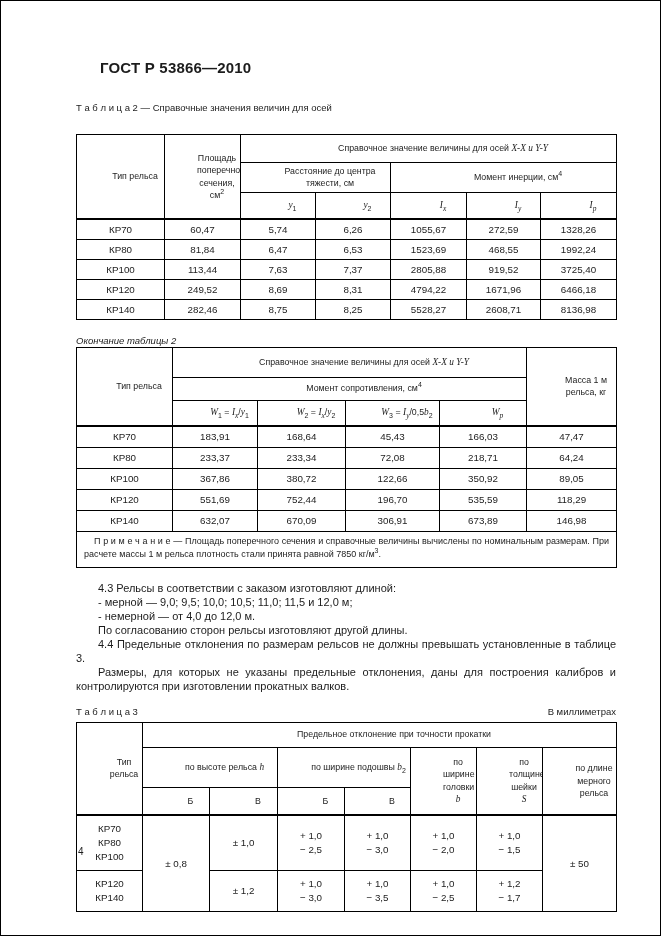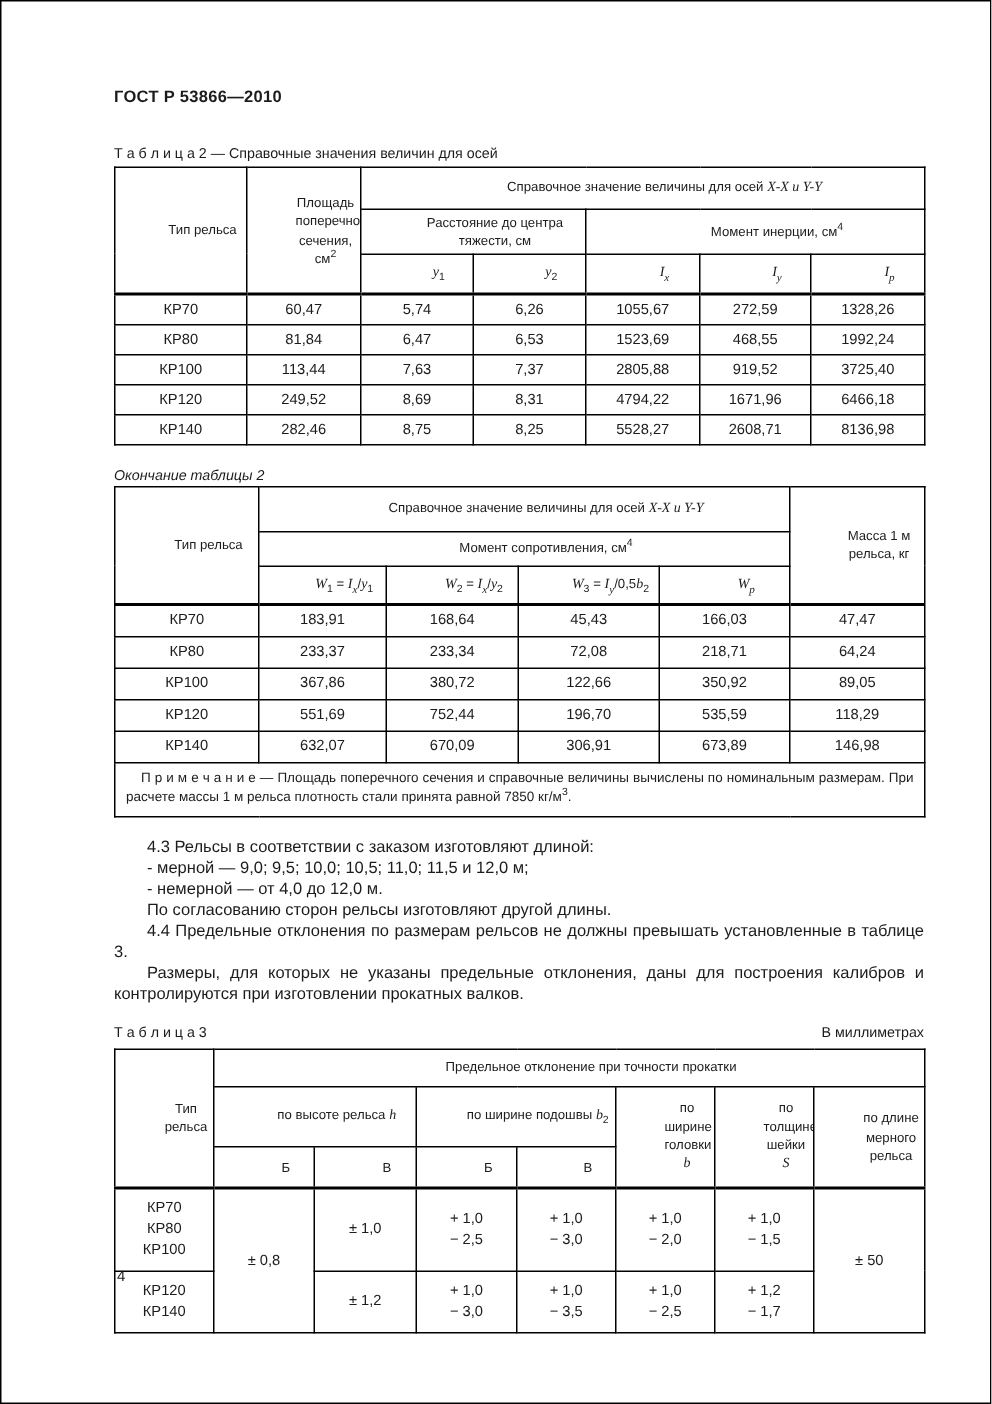--- a/index.html
+++ b/index.html
@@ -2,22 +2,22 @@
 <html><head>
 <meta charset="utf-8">
 <style>
   html,body { margin:0; padding:0; background:#e8e8e8; }
   .page {
     position:relative; width:661px; height:936px; margin:0 auto;
     background:#ffffff; border:1px solid #000; box-sizing:border-box;
     font-family:"Liberation Sans", sans-serif; color:#1c1c1c;
   }
   .content { position:absolute; left:75px; top:58px; width:540px; }
-  .doc-code { font-size:11px; font-weight:bold; letter-spacing:.2px; margin-bottom:26px; }
-  .tbl-caption { font-size:9.5px; margin-bottom:3px; }
+  .doc-code { font-size:15px; font-weight:bold; letter-spacing:.2px; margin-bottom:26px;margin-left:24px; }
+  .tbl-caption { font-size:9.5px; margin-bottom:21px; }
   .continuation { font-style:italic; font-size:9.5px; margin:15px 0 1px 0; }
   .t3-caption-row { display:flex; justify-content:space-between; 
     font-size:9.5px; margin:13px 0 5px 0; }
 
   table.gost { border-collapse:collapse; table-layout:fixed; width:540px; }
   table.gost th, table.gost td {
     border:1px solid #000; font-weight:normal; text-align:center;
     vertical-align:middle; padding:2px 3px; box-sizing:border-box;
     overflow:hidden;
   }

